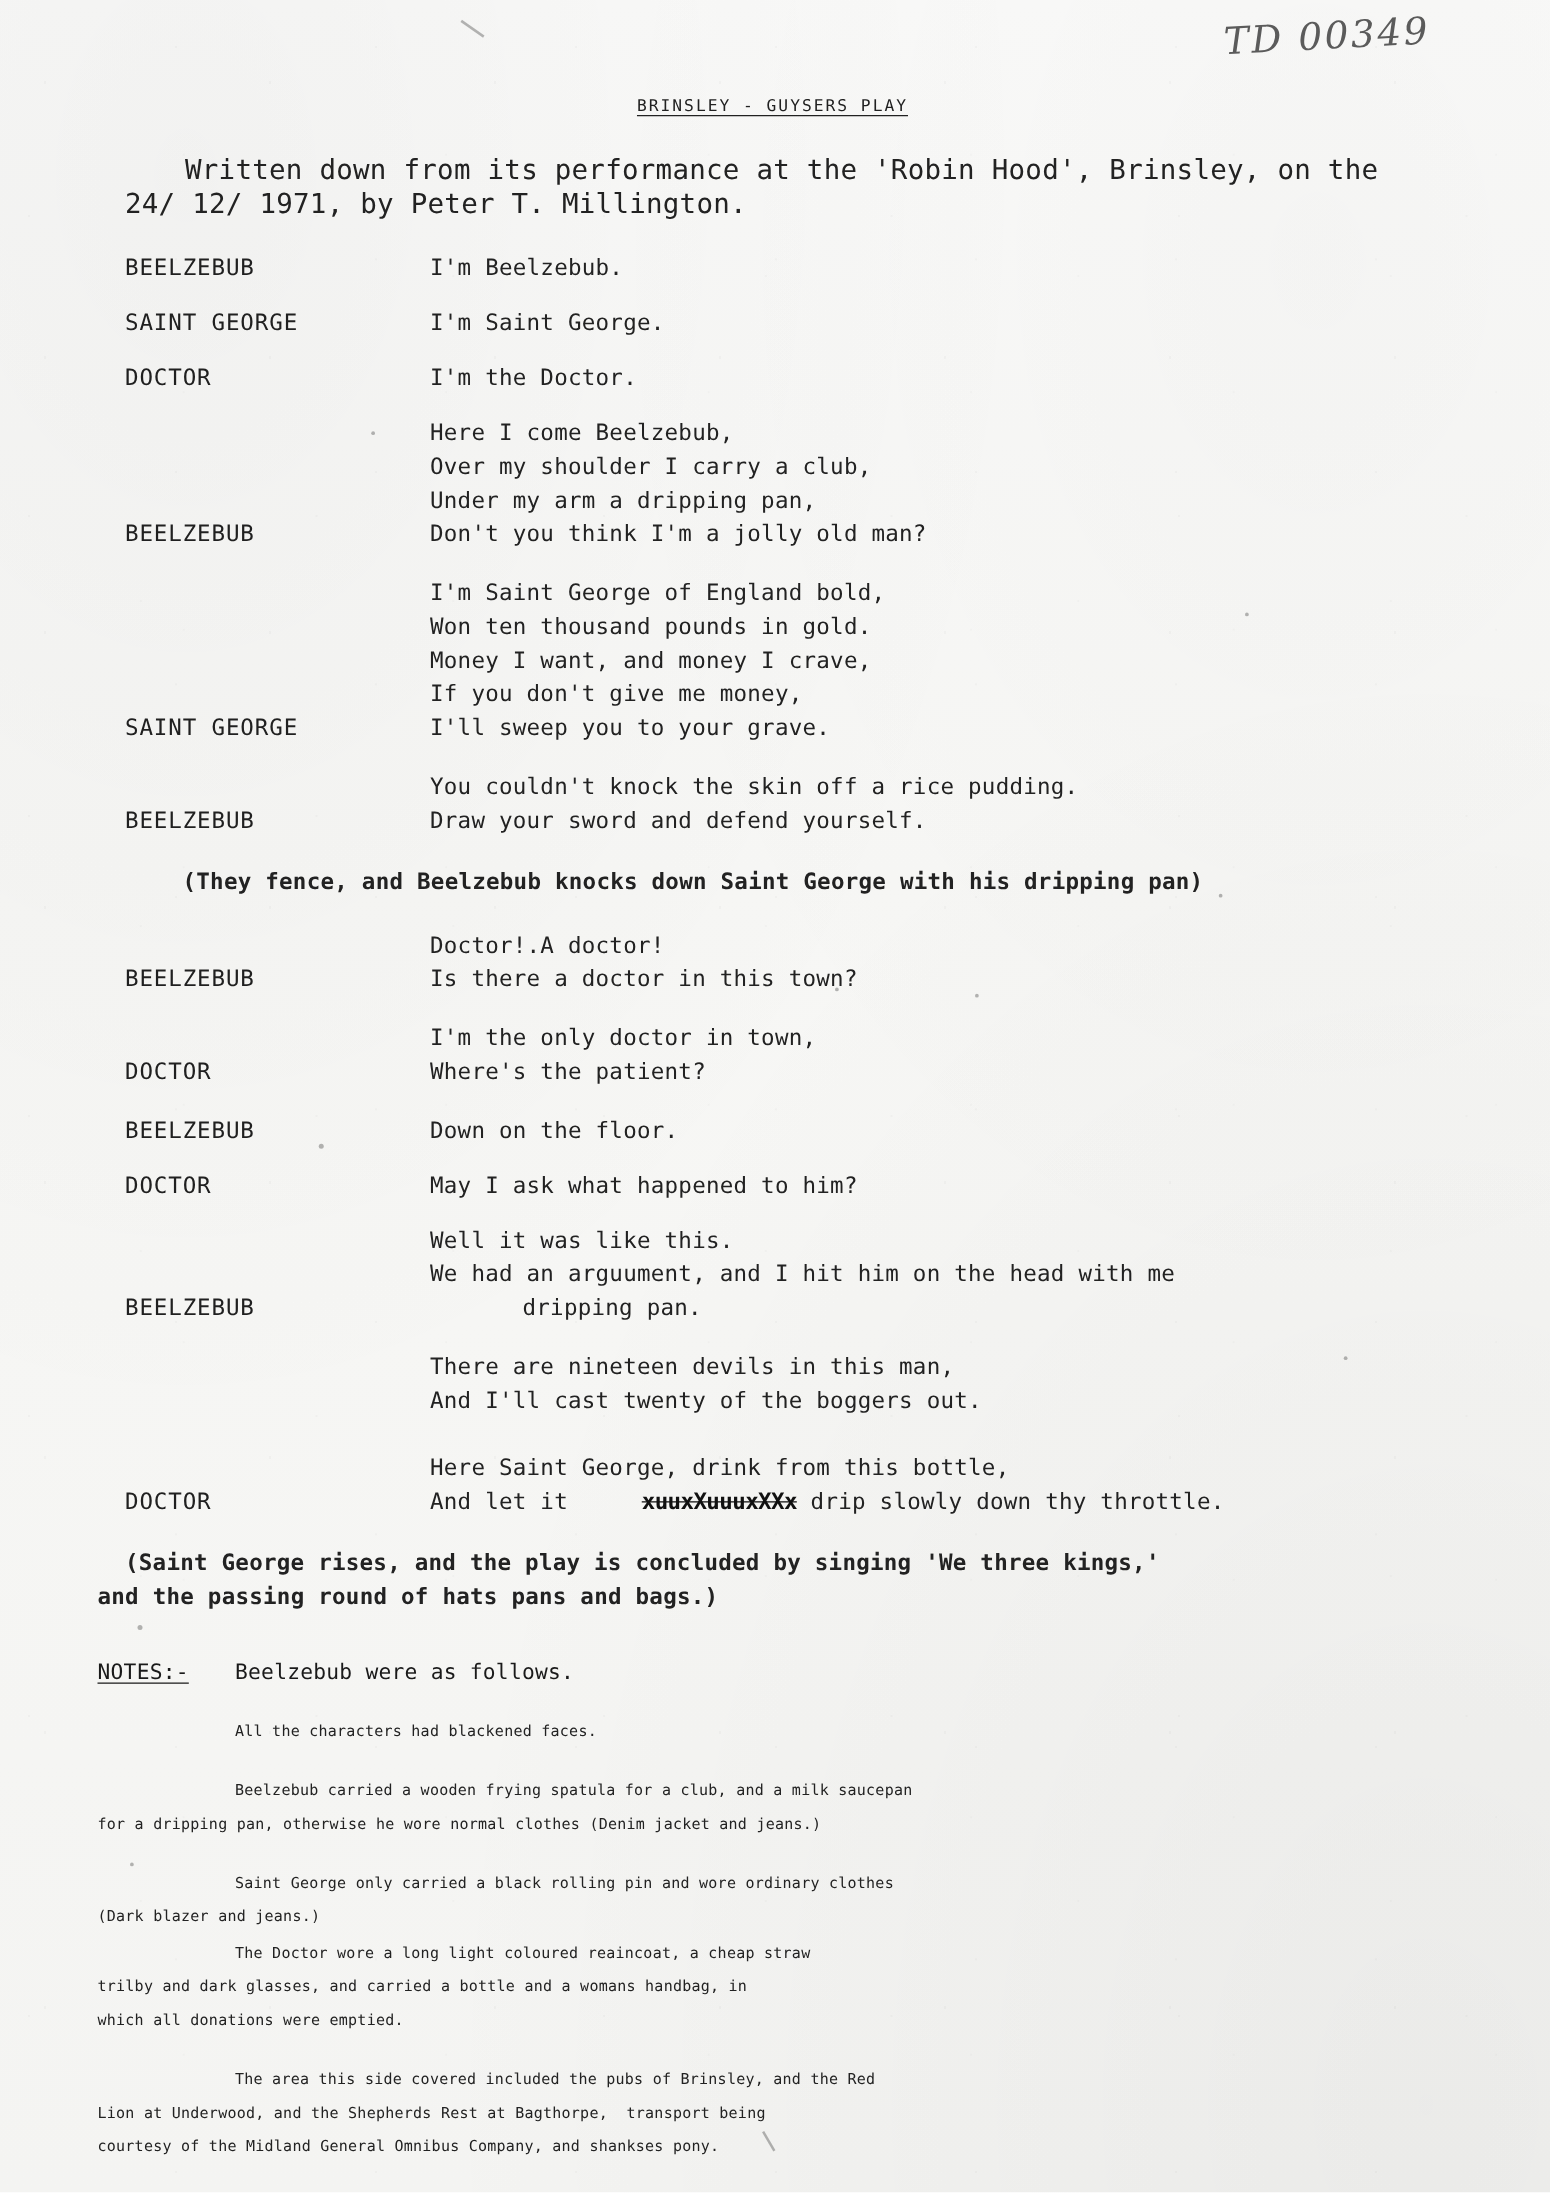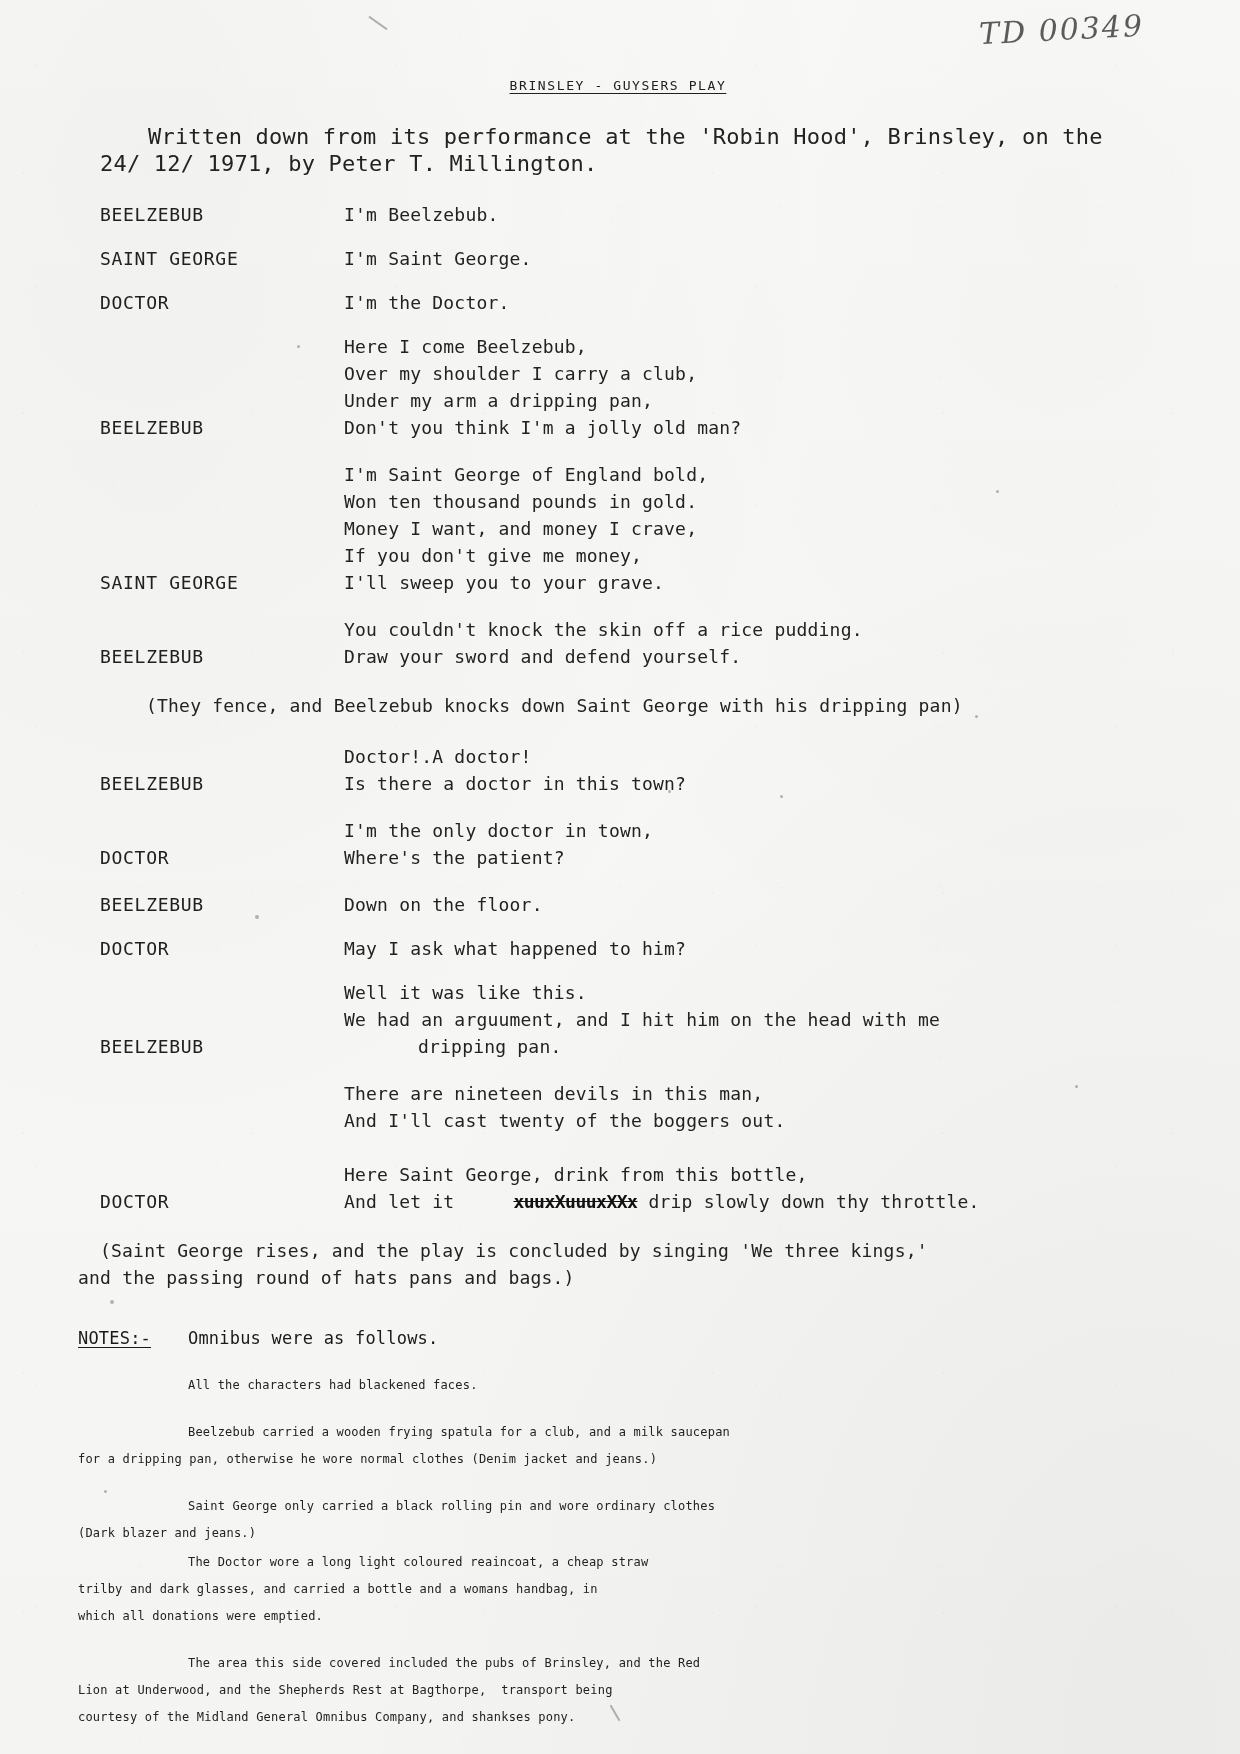--- a/index.html
+++ b/index.html
@@ -108,20 +108,21 @@
   }
   .stage {
     margin-top: 22px;
     font-size: 18px;
     line-height: 27px;
     letter-spacing: .2px;
     white-space: pre-wrap;
     padding-left: 22px;
     text-indent: 46px;
     color: #222;
+    font-weight: bold;
   }
   .stage.flush { text-indent: 22px; padding-left: 0; }
   .struck {
     text-decoration: line-through;
     letter-spacing: -.5px;
     color: #111;
     font-weight: bold;
     margin-left: 48px;
   }
   .indent-sub { display: block; padding-left: 74px; }
@@ -257,21 +258,21 @@
       </div>
 
     </div>
 
     <div class="stage flush">(Saint George rises, and the play is concluded by singing 'We three kings,'
 and the passing round of hats pans and bags.)</div>
 
     <div class="notes">
       <div class="notes-head">
         <div class="notes-label">NOTES:-</div>
-        <div>Omnibus were as follows.</div>
+        <div>Beelzebub were as follows.</div>
       </div>
 
       <div class="note-para ind">All the characters had blackened faces.</div>
       <div class="note-para ind">Beelzebub carried a wooden frying spatula for a club, and a milk saucepan
 for a dripping pan, otherwise he wore normal clothes (Denim jacket and jeans.)</div>
       <div class="note-para ind">Saint George only carried a black rolling pin and wore ordinary clothes
 (Dark blazer and jeans.)</div>
       <div class="note-para ind tight">The Doctor wore a long light coloured reaincoat, a cheap straw
 trilby and dark glasses, and carried a bottle and a womans handbag, in
 which all donations were emptied.</div>

